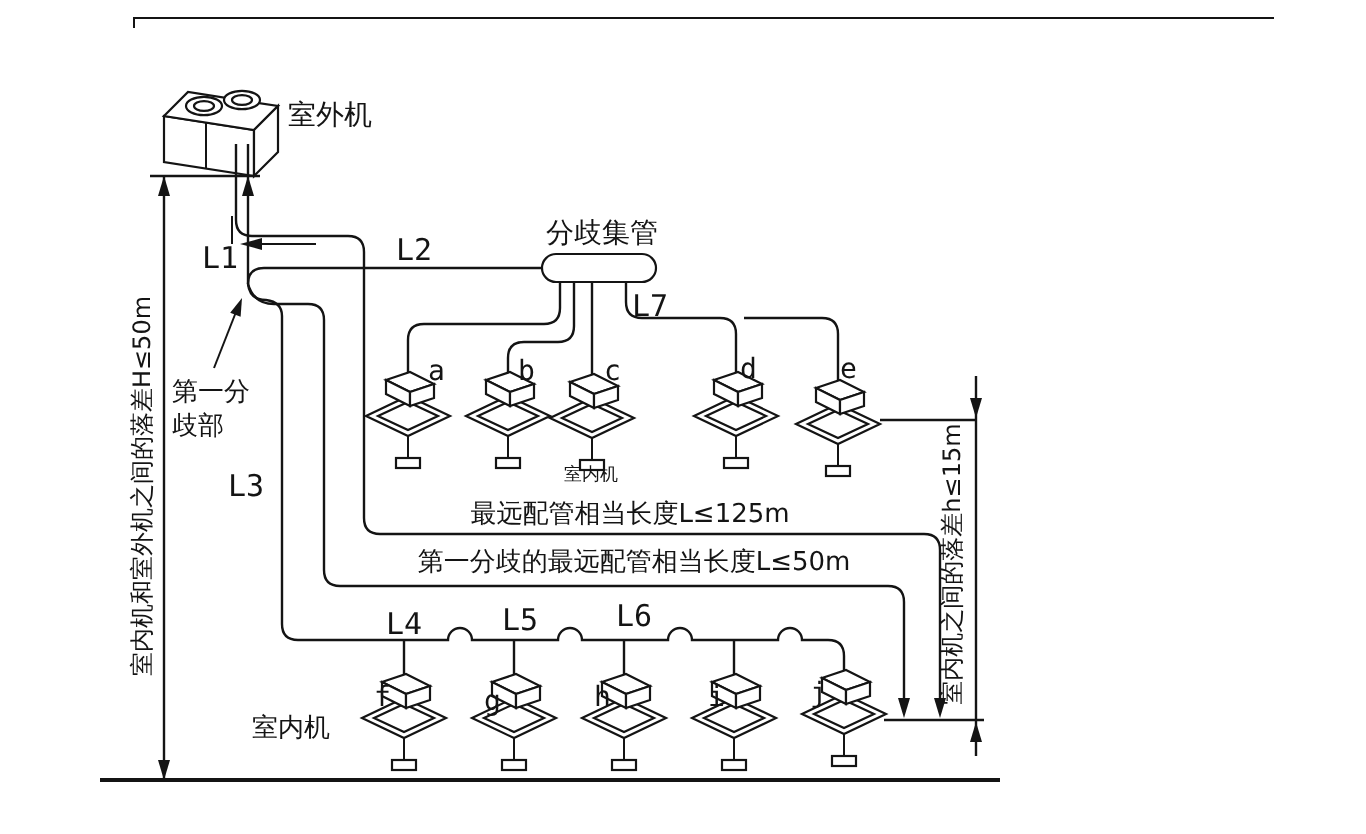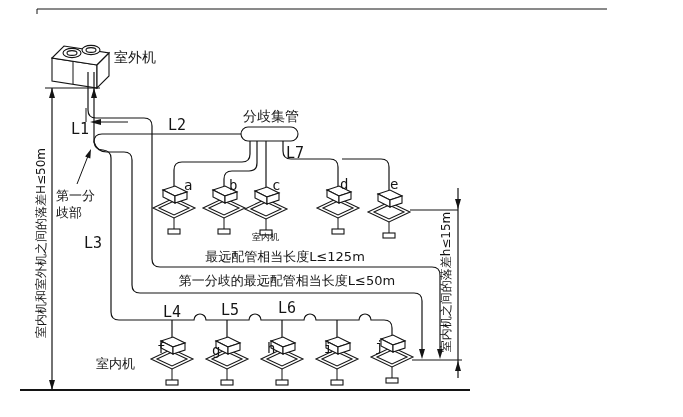--- a/index.html
+++ b/index.html
@@ -1,16 +1,16 @@
 <!DOCTYPE html>
 <html><head>
 <meta charset="utf-8">
 <style>
   html,body{margin:0;padding:0;background:#ffffff;}
-  .page{position:relative;width:607px;height:417px;background:#fff;overflow:hidden;}
+  .page{position:relative;width:607px;height:417px;background:#fff;overflow:hidden;margin-left:30px;}
   svg{display:block;}
   text{font-family:"DejaVu Sans",sans-serif;fill:#141414;}
   .mono{font-family:"DejaVu Sans Mono",monospace;}
   .ln{fill:none;stroke:#141414;stroke-width:1.2;}
   .thin{fill:none;stroke:#141414;stroke-width:1;}
   .arrow{fill:#141414;stroke:none;}
   .white{fill:#ffffff;stroke:#141414;stroke-width:1.1;}
 </style>
 </head>
 <body>

